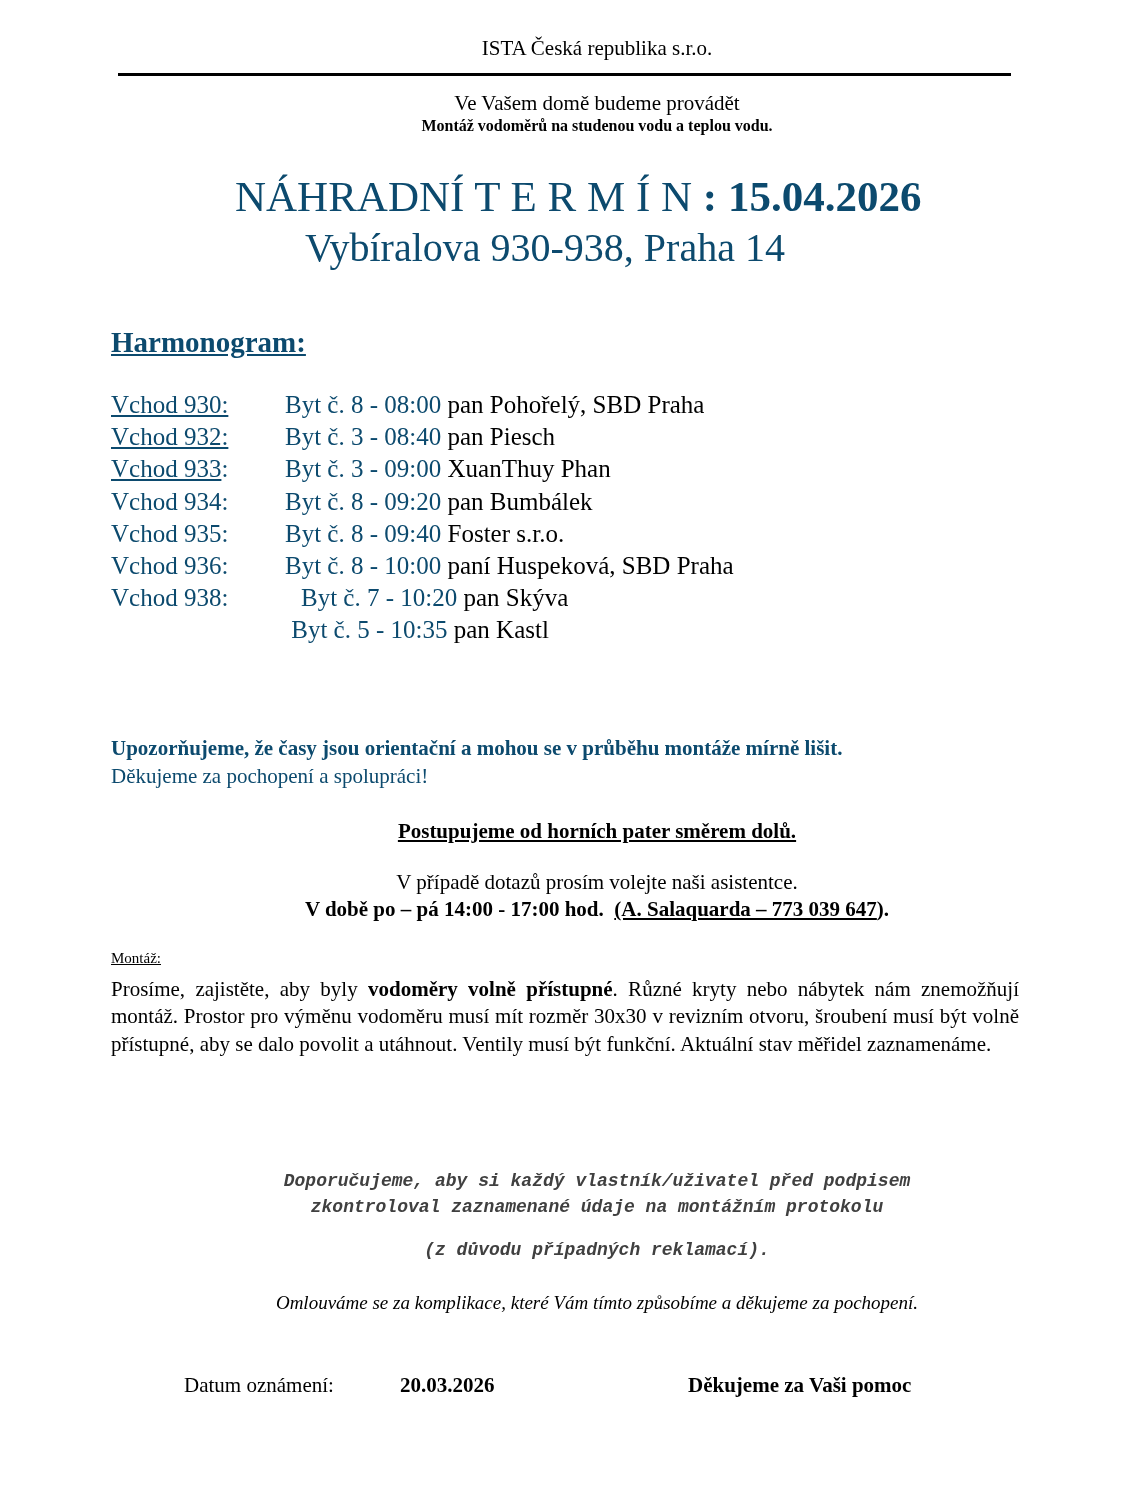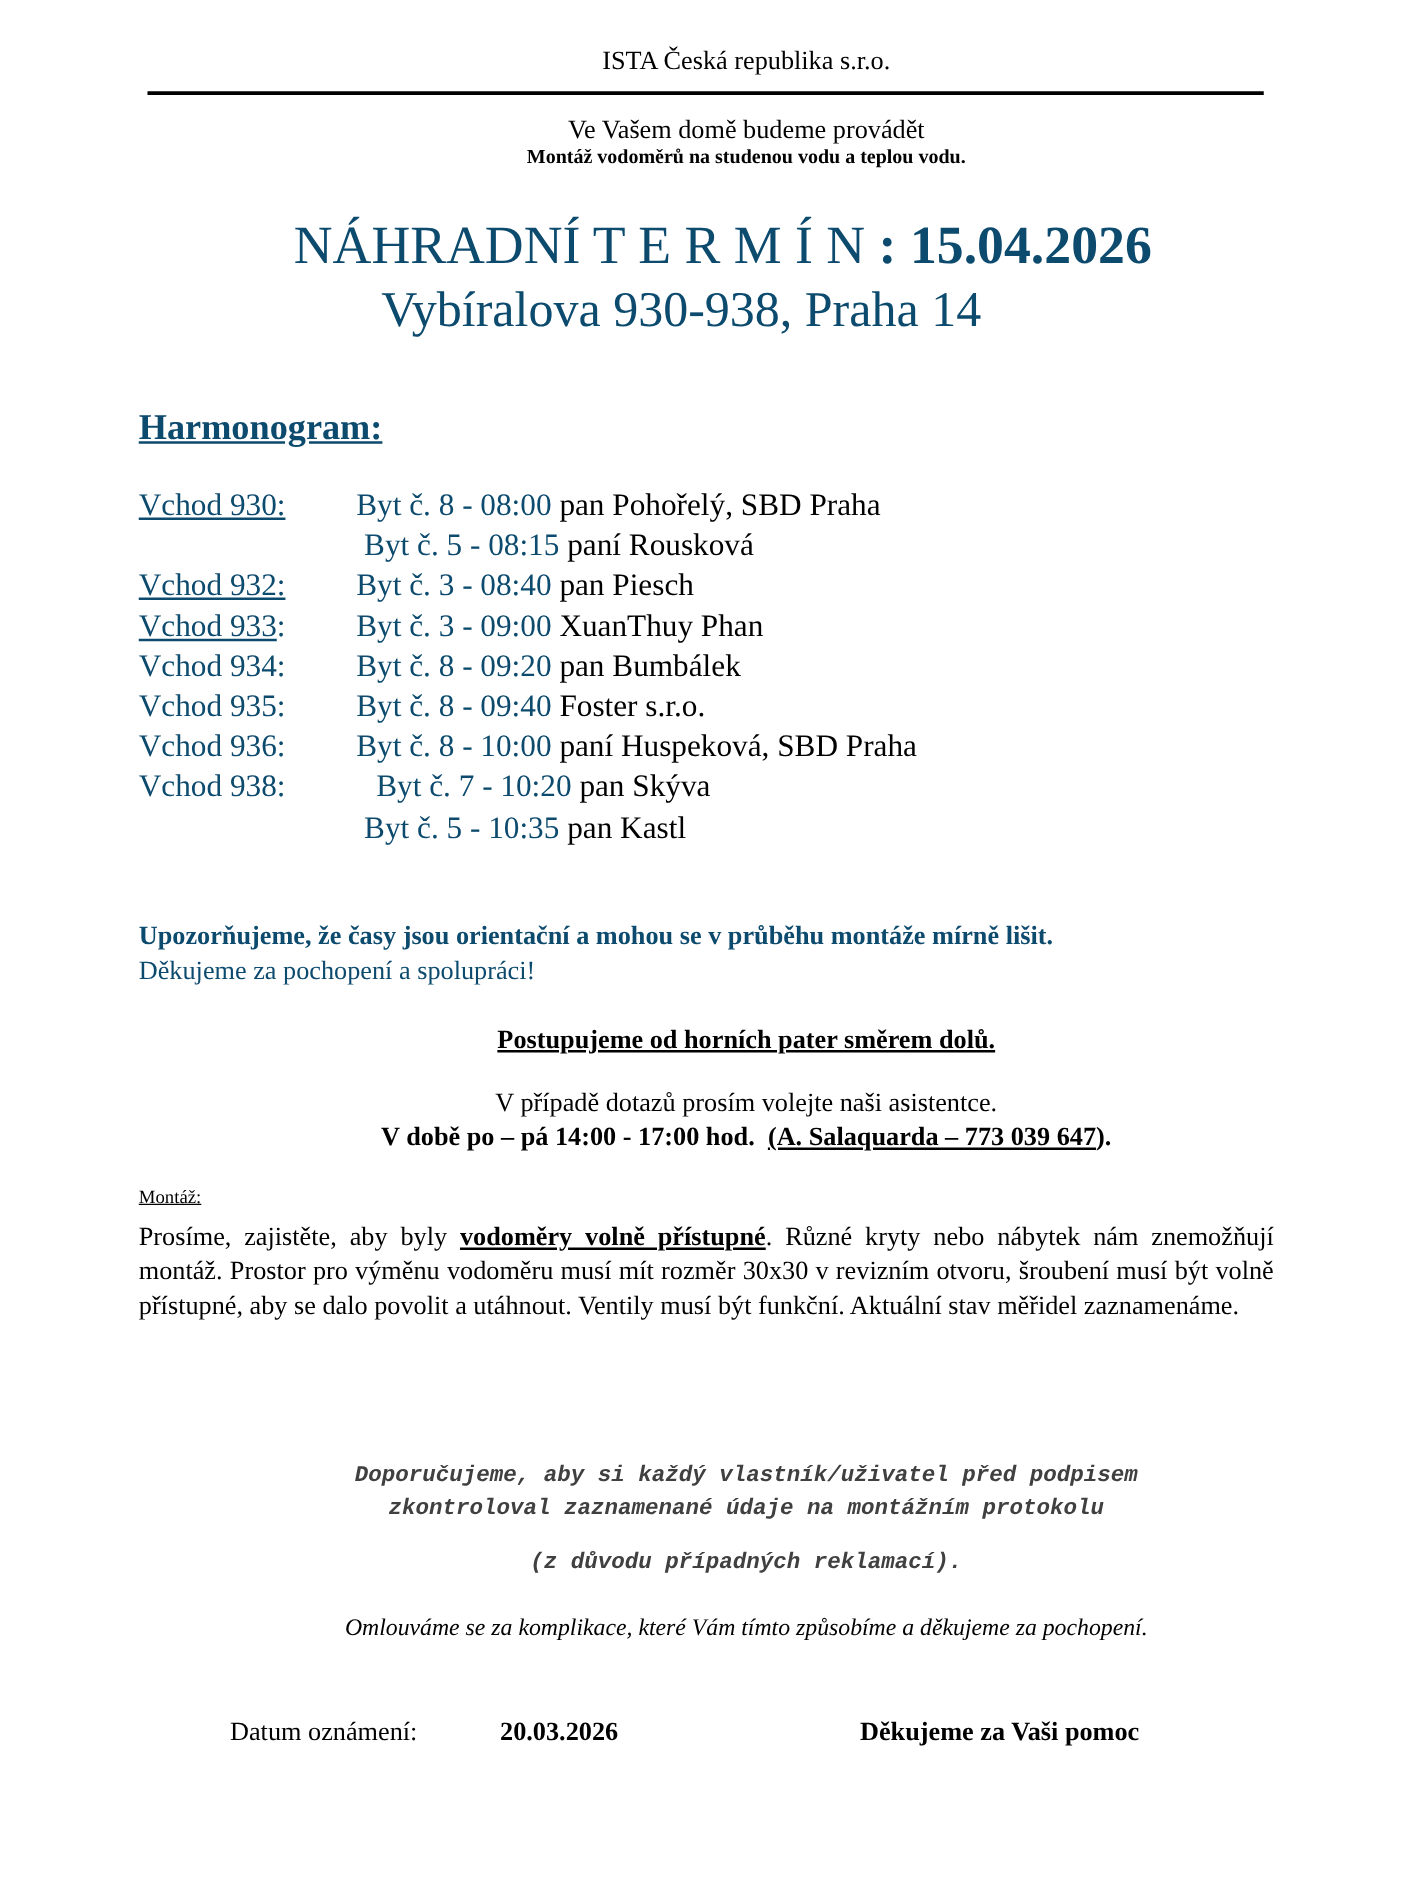--- a/index.html
+++ b/index.html
@@ -21,21 +21,21 @@
     .vchod { width: 174px; }
     .slot { }
     .warn1 { top: 736px; left: 111px; font-size: 21px; font-weight: bold; }
     .warn2 { top: 764px; left: 111px; font-size: 21px; }
     .proceed { top: 819px; font-size: 21px; font-weight: bold; text-decoration: underline; }
     .contact1 { top: 870px; font-size: 21px; }
     .contact2 { top: 897px; font-size: 21px; font-weight: bold; }
     .contact2 .u { text-decoration: underline; }
     .mont-title { top: 950px; left: 111px; font-size: 15px; text-decoration: underline; }
     .mont-body { top: 976px; left: 111px; width: 908px; font-size: 21px; line-height: 27.4px; text-align: justify; }
-    .mont-body .bu { font-weight: bold; text-decoration: underline; }
+    .mont-body .bu { font-weight: bold; }
     .mono { font-family: "Liberation Mono", "DejaVu Sans Mono", monospace; font-style: italic; font-weight: bold; font-size: 18px; color: #404040; }
     .rec1 { top: 1171px; }
     .rec2 { top: 1197px; }
     .rec3 { top: 1240px; }
     .apology { top: 1292px; font-size: 19px; font-style: italic; }
     .footer { top: 1373px; font-size: 21px; }
     .f-label { left: 184px; }
     .f-date { left: 400px; font-weight: bold; }
     .f-thanks { left: 688px; font-weight: bold; }
   </style>
@@ -53,26 +53,20 @@
 <div class="abs address red">Vybíralova 930-938, Praha 14</div>
 
 <div class="abs harmo red">Harmonogram:</div>
 
 <div class="abs sched" id="sched">
     <div class="row">
       <div class="vchod red"><span style="text-decoration: underline;">Vchod 930:</span></div>
       <span class="slot red" style="white-space: pre;">Byt č. 8 - 08:00</span>
       <span>&nbsp;</span>
       <span>pan Pohořelý, SBD Praha</span>
-    </div>
-    <div class="row">
-      <div class="vchod red"><span></span></div>
-      <span class="slot red" style="white-space: pre;"> Byt č. 5 - 08:15</span>
-      <span>&nbsp;</span>
-      <span>paní Rousková</span>
     </div>
     <div class="row">
       <div class="vchod red"><span style="text-decoration: underline;">Vchod 932:</span></div>
       <span class="slot red" style="white-space: pre;">Byt č. 3 - 08:40</span>
       <span>&nbsp;</span>
       <span>pan Piesch</span>
     </div>
     <div class="row">
       <div class="vchod red"><span style="text-decoration: underline;">Vchod 933</span><span>:</span></div>
       <span class="slot red" style="white-space: pre;">Byt č. 3 - 09:00</span>

